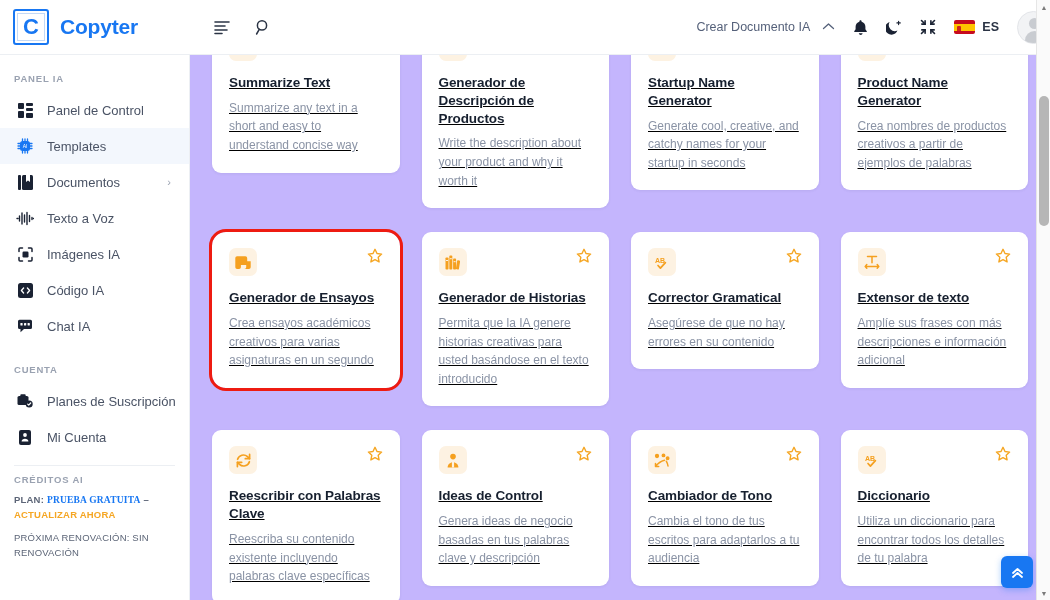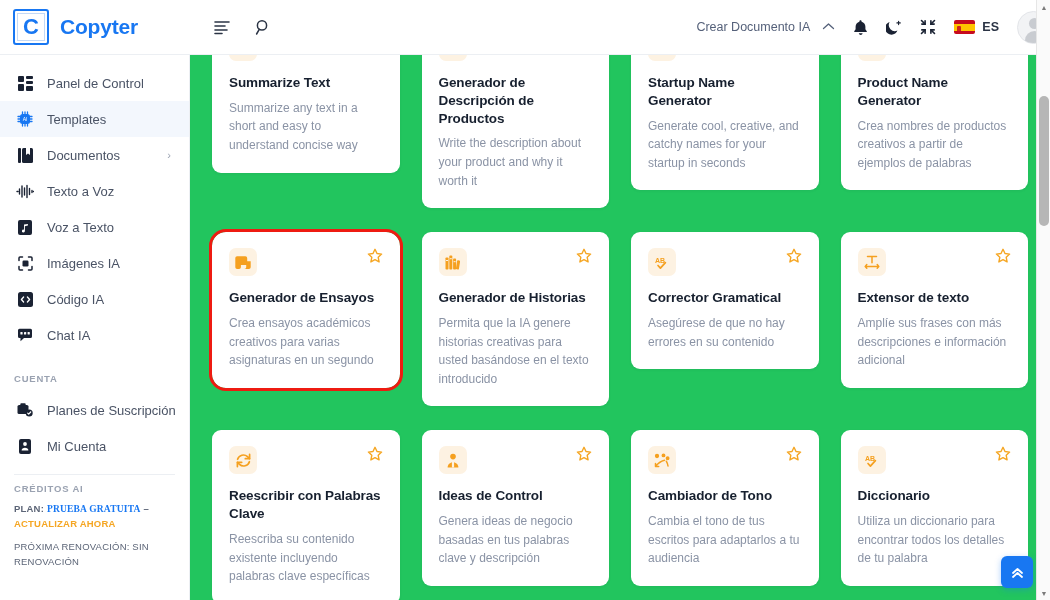--- a/index.html
+++ b/index.html
@@ -71,22 +71,22 @@
   .nav-chevron { position: absolute; right: 18px; color: #9aa2b1; font-size: 11px; }
   .divider { height: 1px; background: #eceff3; margin: 10px 14px 0 14px; }
   .credit-block { padding: 0 14px; }
   .credit-line { font-size: 9.5px; color: #5c6577; line-height: 1.55; letter-spacing: .2px; margin-bottom: 9px; }
   .credit-line .lbl { color: #5c6577; font-weight: 600; }
   .credit-line .plan { color: #1877f2; font-weight: 700; font-family: Liberation Serif, serif; }
   .credit-line .upg { color: #f5a623; font-weight: 700; }
 
   
   .main {
-    flex: 1; background: #22c55e; position: relative;
-    overflow: hidden; padding: 0 22px;
+    flex: 1; background: #c4b5fd; position: relative;
+    overflow: hidden; padding: 0 22px; text-decoration: underline;
   }
   .grid {
     display: grid;
     grid-template-columns: repeat(4, 1fr);
     gap: 24px 22px;
     padding-top: 0;
     margin-top: -38px;
   }
   .card {
     background: #ffffff; border-radius: 9px;
@@ -198,20 +198,21 @@
           <span style="position:absolute;left:11px;top:7px;width:11px;height:11px;border-radius:50%;background:#c9ccd1;"></span>
           <span style="position:absolute;left:7px;top:20px;width:19px;height:12px;border-radius:10px 10px 0 0;background:#c9ccd1;"></span>
         </span>
       </span>
     </div>
   </div>
 
   <div class="body">
 
     <div class="sidebar">
+      <div class="sec-title">PANEL IA</div>
 
       <div class="nav-item">
         <span class="nav-icon">
           <svg width="15" height="15" viewBox="0 0 15 15" fill="#1a2233">
               <rect x="0" y="0" width="6" height="6" rx="1"></rect>
               <rect x="8" y="0" width="7" height="3" rx="1"></rect>
               <rect x="8" y="5" width="7" height="3" rx="1"></rect>
               <rect x="0" y="8" width="6" height="7" rx="1"></rect>
               <rect x="8" y="10" width="7" height="5" rx="1"></rect>
             </svg>
@@ -246,29 +247,20 @@
 
       <div class="nav-item">
         <span class="nav-icon">
           <svg width="18" height="15" viewBox="0 0 18 15" stroke="#1a2233" stroke-width="1.4" stroke-linecap="round">
               <path d="M1 7.5h1M3.5 5v5M6 2v11M8.5 4v7M11 1.5v12M13.5 4.5v6M16 6.5v2M17.5 7.5h.2"></path>
             </svg>
         </span>
         <span class="label">Texto a Voz</span>
       </div>
 
-      <div class="nav-item">
-        <span class="nav-icon">
-          <svg width="14" height="15" viewBox="0 0 14 15">
-              <rect x="0" y="0" width="14" height="15" rx="2" fill="#1a2233"></rect>
-              <path d="M6 4.5v5.2a1.5 1.5 0 10.9 1.4V6.3l3-.8V4z" fill="#fff"></path>
-            </svg>
-        </span>
-        <span class="label">Voz a Texto</span>
-      </div>
 
       <div class="nav-item">
         <span class="nav-icon">
           <svg width="15" height="15" viewBox="0 0 15 15" fill="none" stroke="#1a2233" stroke-width="1.5" stroke-linecap="round">
               <path d="M1 4.5V2a1 1 0 011-1h2.5M14 4.5V2a1 1 0 00-1-1h-2.5M1 10.5V13a1 1 0 001 1h2.5M14 10.5V13a1 1 0 01-1 1h-2.5"></path>
               <rect x="4.5" y="4.5" width="6" height="6" rx="1.2" fill="#1a2233" stroke="none"></rect>
             </svg>
         </span>
         <span class="label">Imágenes IA</span>
       </div>

